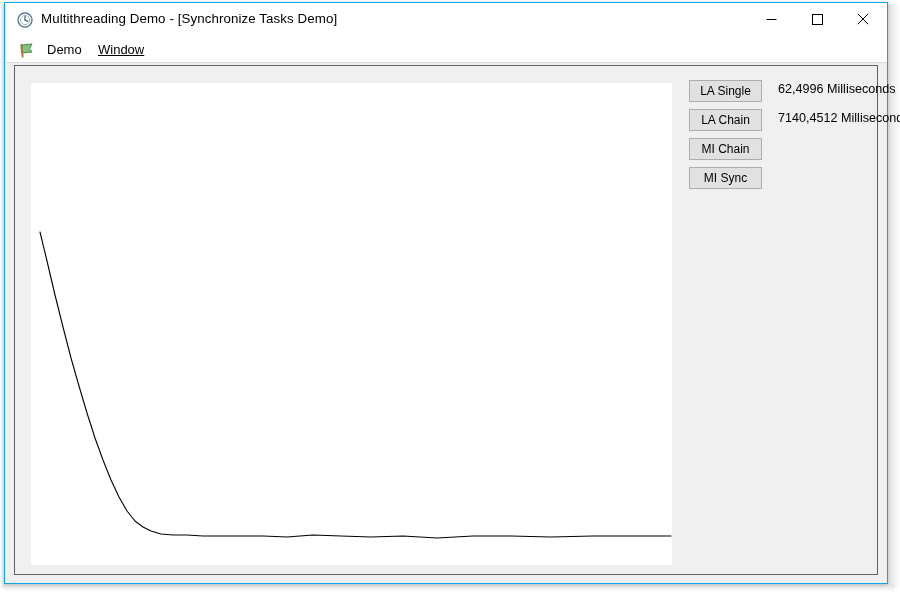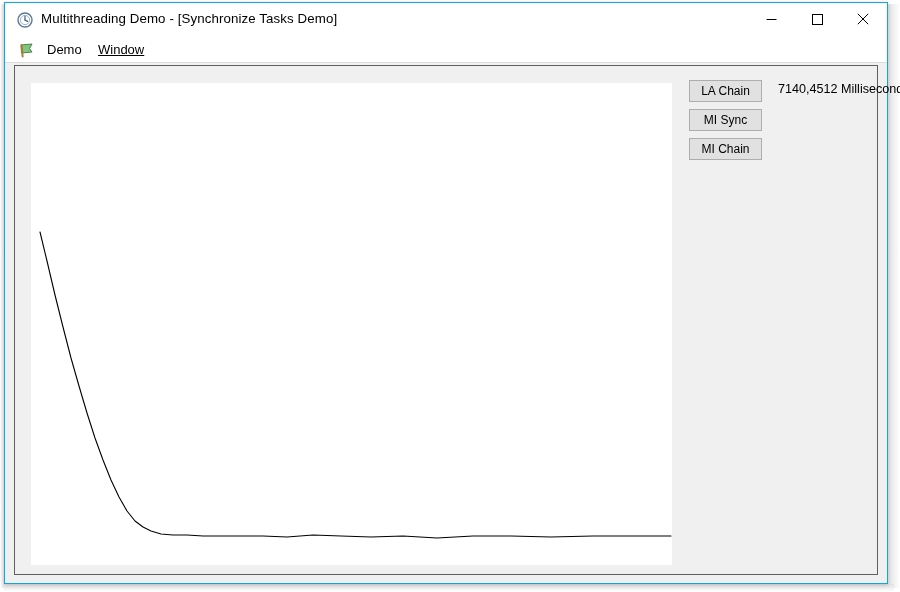--- a/index.html
+++ b/index.html
@@ -276,33 +276,37 @@
 
     <div id="chart-panel">
       <svg id="chart-svg" viewBox="0 0 641 482" preserveAspectRatio="none">
         <rect x="0" y="0" width="641" height="482" fill="#ffffff"></rect>
         <polyline id="chart-line" fill="none" stroke="#000000" stroke-width="1.1" stroke-linejoin="round" stroke-linecap="round" points="9,149 16,178 24,212 32,244 40,275 48,303 56,330 64,355 72,377 80,397 88,414 96,428 104,438 112,444 120,448 130,451 142,452 156,452 172,453 190,453 210,453 232,453 256,454 282,452 310,453 340,454 372,453 406,455 442,453 480,453 520,454 562,453 606,453 640,453"></polyline>
       </svg>
     </div>
 
     <div id="controls">
 
+      <div class="ctl-row">
+        <button class="demo-button">LA Single</button>
+        <span class="result-label">62,4996 Milliseconds</span>
+      </div>
 
       <div class="ctl-row">
         <button class="demo-button">LA Chain</button>
         <span class="result-label">7140,4512 Milliseconds</span>
       </div>
 
 
       <div class="ctl-row">
+        <button class="demo-button">MI Chain</button>
+        <span class="result-label"></span>
+      </div>
+
+      <div class="ctl-row">
         <button class="demo-button">MI Sync</button>
         <span class="result-label"></span>
       </div>
 
-      <div class="ctl-row">
-        <button class="demo-button">MI Chain</button>
-        <span class="result-label"></span>
-      </div>
-
 
     </div>
   </div>
 </div>
 
 </body></html>

